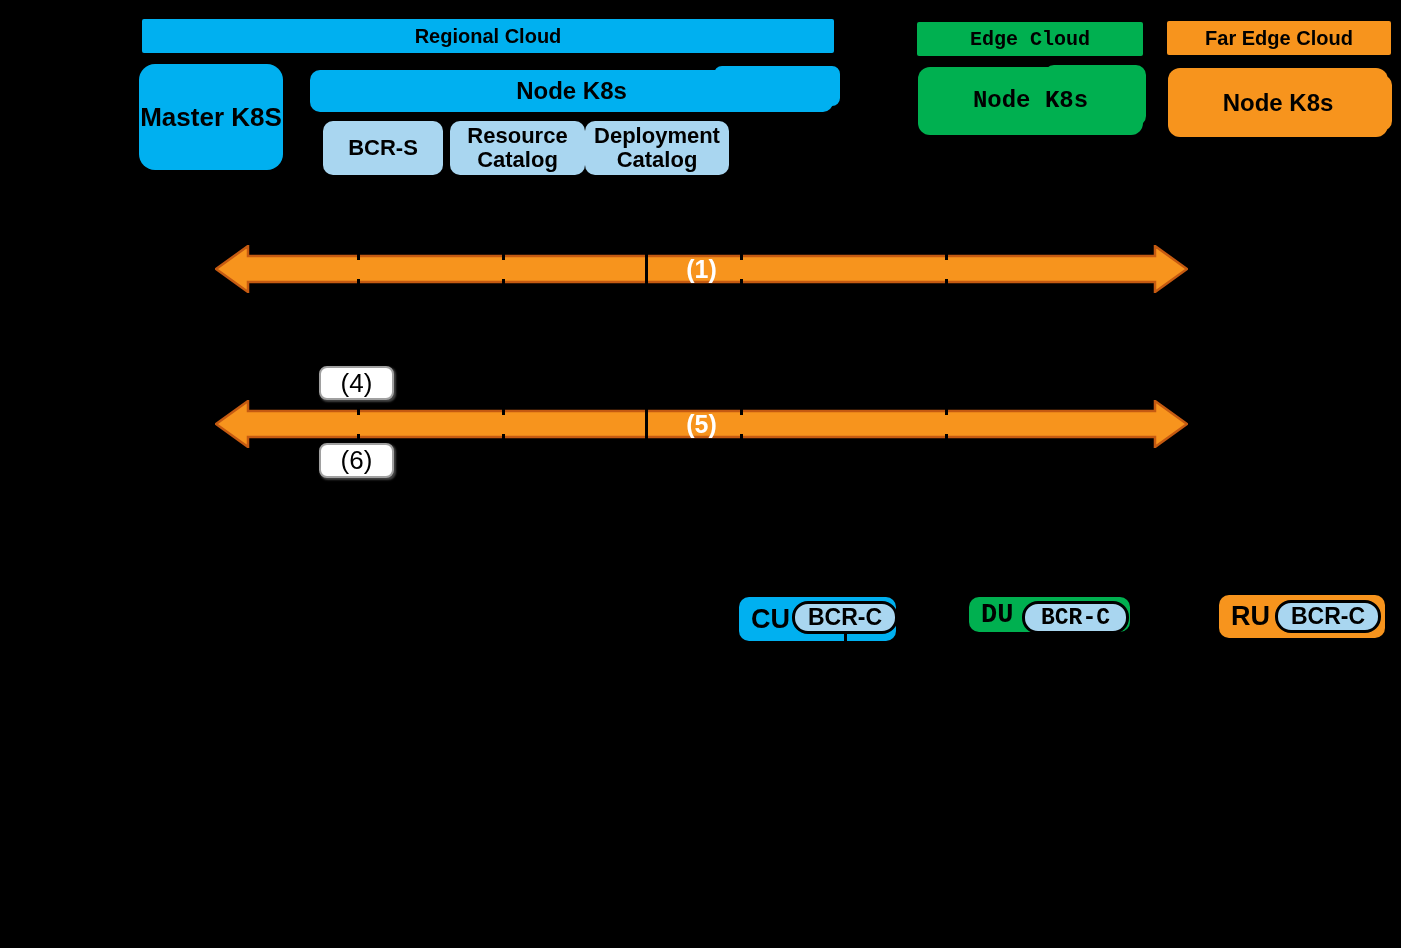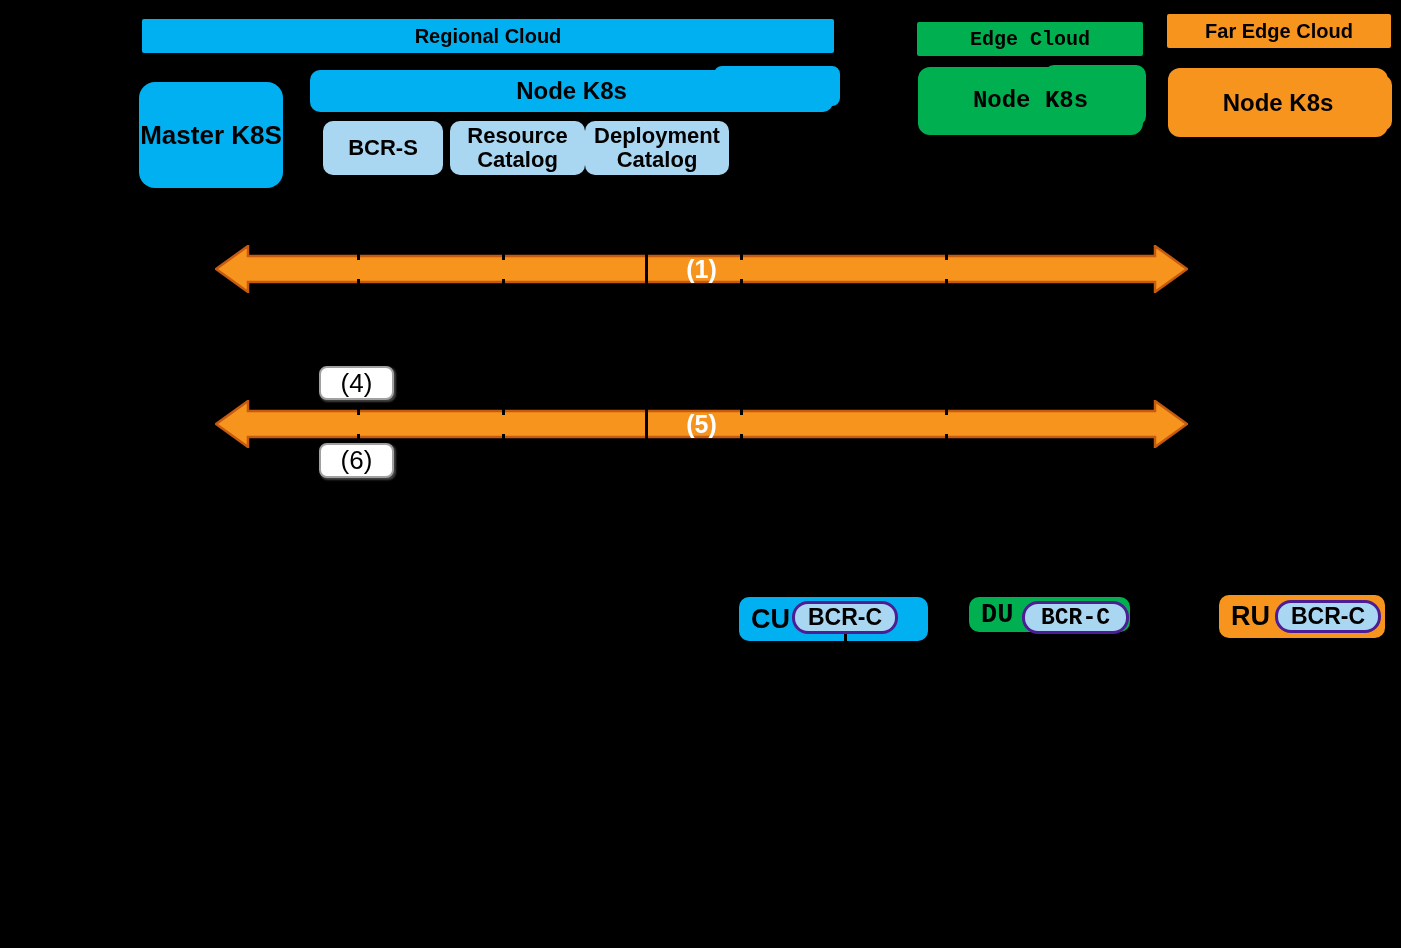--- a/index.html
+++ b/index.html
@@ -43,36 +43,36 @@
     font-size:26px;color:#000;z-index:4;
     box-shadow:1.5px 1.5px 2px rgba(120,120,120,0.55);
   }
   .unit{position:absolute;box-sizing:border-box;border-radius:10px;z-index:2;}
   .uname{
     position:absolute;left:12px;top:0;height:100%;
     display:flex;align-items:center;font-weight:bold;font-size:27px;
   }
   .bcrc{
     position:absolute;box-sizing:border-box;background:var(--lightblue);
-    border:3px solid #4c1d95;border-radius:16px;
+    border:3px solid #000000;border-radius:16px;
     display:flex;align-items:center;justify-content:center;
     font-weight:bold;font-size:23px;text-align:center;
   }
   .stub{position:absolute;width:3px;background:#000;z-index:3;}
 </style>
 </head>
 <body>
 
 <div class="stage">
 
   <div class="hdr blue" style="left:142px;top:19px;width:692px;height:34px">Regional Cloud</div>
   <div class="hdr green" style="left:917px;top:22px;width:226px;height:34px">Edge Cloud</div>
-  <div class="hdr orange" style="left:1167px;top:14px;width:224px;height:34px">Far Edge Cloud</div>
+  <div class="hdr orange" style="left:1167px;top:21px;width:224px;height:34px">Far Edge Cloud</div>
 
-  <div class="box blue front" style="left:139px;top:82px;width:144px;height:106px;border-radius:16px;font-size:26px">Master K8S</div>
+  <div class="box blue front" style="left:139px;top:64px;width:144px;height:106px;border-radius:16px;font-size:26px">Master K8S</div>
 
   <div class="rear blue" style="left:712px;top:64px;width:130px;height:44px"></div>
   <div class="box blue front" style="left:310px;top:70px;width:523px;height:42px">Node K8s</div>
 
   <div class="box lightblue sub front" style="left:310px;top:121px;width:120px;height:54px">BCR-S</div>
   <div class="box lightblue sub front" style="left:437px;top:121px;width:135px;height:54px">Resource Catalog</div>
   <div class="box lightblue sub front" style="left:572px;top:121px;width:144px;height:54px">Deployment Catalog</div>
 
   <div class="rear green" style="left:1042px;top:63px;width:106px;height:65px;border-radius:12px"></div>
   <div class="box green front" style="left:918px;top:67px;width:225px;height:68px;border-radius:12px">Node K8s</div>
@@ -108,21 +108,21 @@
     <div class="notch" style="left:287px;top:7px"></div>
     <div class="notch" style="left:287px;top:34px"></div>
     <div class="notch" style="left:525px;top:7px"></div>
     <div class="notch" style="left:525px;top:34px"></div>
     <div class="notch" style="left:730px;top:7px"></div>
     <div class="notch" style="left:730px;top:34px"></div>
     <div class="xline" style="left:430px"></div>
     <div class="arrow-label">(5)</div>
   </div>
 
-  <div class="unit blue" style="left:739px;top:597px;width:189px;height:44px">
+  <div class="unit blue" style="left:739px;top:597px;width:157px;height:44px">
     <span class="uname">CU</span>
     <div class="bcrc" style="left:53px;top:4px;width:106px;height:33px">BCR-C</div>
   </div>
   <div class="stub" style="left:844px;top:634px;height:16px"></div>
 
   <div class="unit green" style="left:969px;top:597px;width:161px;height:35px">
     <span class="uname">DU</span>
     <div class="bcrc" style="left:53px;top:4px;width:107px;height:33px">BCR-C</div>
   </div>
   <div class="stub" style="left:1074px;top:634px;height:17px"></div>

